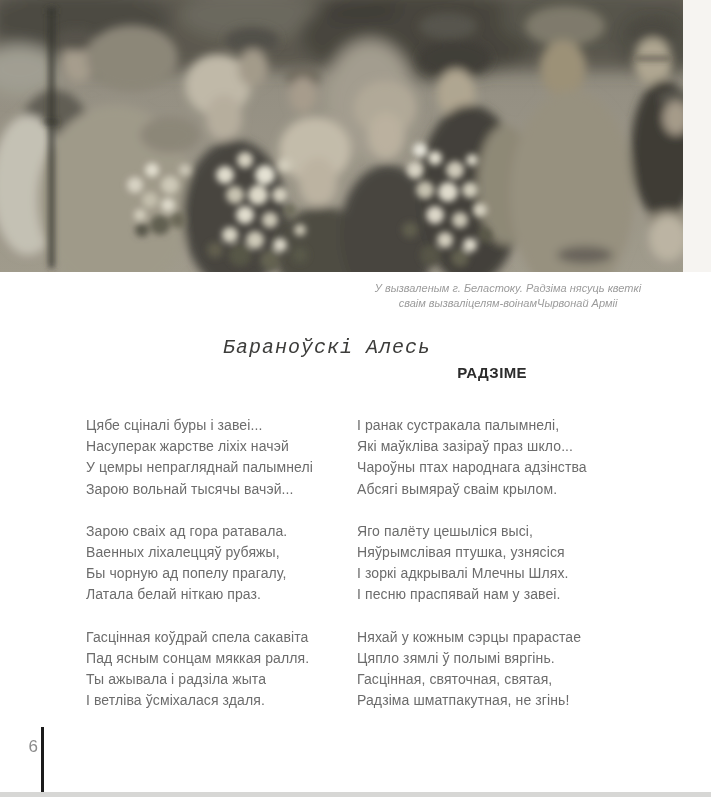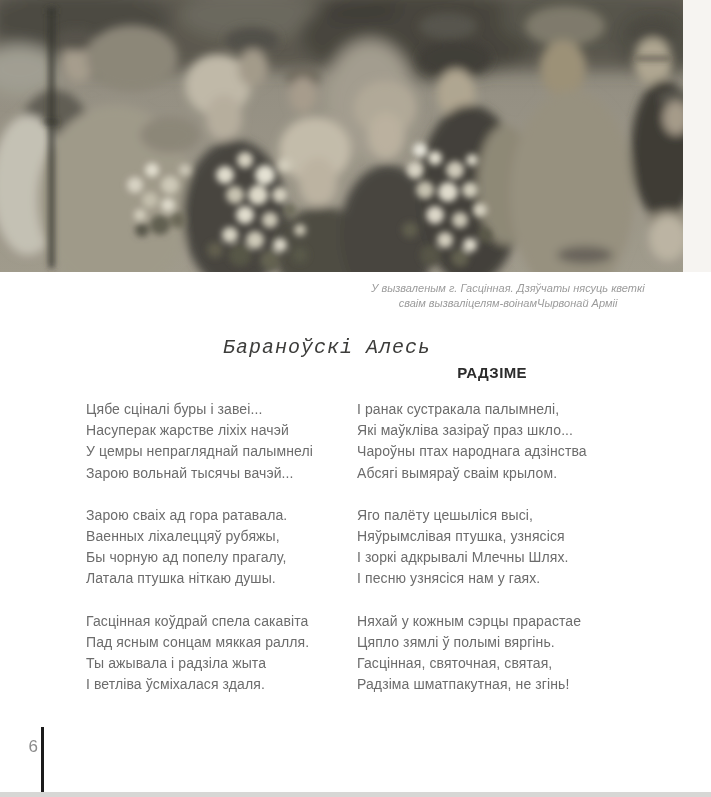--- a/index.html
+++ b/index.html
@@ -32,21 +32,21 @@
     position:absolute; top:364px; left:127px; width:400px;
     text-align:right; font-weight:bold; font-size:15px;
     color:#2c2c2c; letter-spacing:0.4px;
   }
   .poem-col {
     position:absolute; top:399px;
     font-size:14px; line-height:21.2px; color:#6c6c6c; letter-spacing:0.1px;
   }
   .col-left  { left:86px;  width:265px; }
   .col-right { left:357px; width:300px; }
-  .stanza { margin:0 0 21px 0; }
+  .stanza { margin:16px 0 21px 0; }
   .poem-line { white-space:nowrap; }
   .page-number {
     position:absolute; left:20px; top:737px; width:18px; text-align:right;
     font-size:17px; color:#8b8b8b;
   }
   .footer-bar {
     position:absolute; left:41px; top:727px; width:3px; height:65px;
     background:#1b1b1b;
   }
   .bottom-strip {
@@ -181,60 +181,60 @@
         <circle cx="460" cy="258" r="9" fill="#615f4e"></circle>
       <circle cx="485" cy="235" r="7" fill="#585746"></circle>
         <circle cx="410" cy="230" r="8" fill="#5d5b4b"></circle>
     </g>
     <rect width="683" height="272" fill="#8a8578" opacity="0.05"></rect>
   </svg>
 </div>
 <div class="photo-side-strip"></div>
 
 <div class="caption">
-  <div>У вызваленым г. Гасцінная. Дзяўчаты нясуць кветкі</div>
+  <div>У вызваленым г. Беластоку. Радзіма нясуць кветкі</div>
   <div>сваім вызваліцелям-воінамЧырвонай Арміі</div>
 </div>
 
 <div class="author">Бараноўскі Алесь</div>
 <div class="poem-title">РАДЗІМЕ</div>
 
 <div class="poem-col col-left">
   <div class="stanza">
     <div class="poem-line">Цябе сціналі буры і завеі...</div>
     <div class="poem-line">Насуперак жарстве ліхіх начэй</div>
     <div class="poem-line">У цемры непрагляднай палымнелі</div>
     <div class="poem-line">Зарою вольнай тысячы вачэй...</div>
   </div>
   <div class="stanza">
     <div class="poem-line">Зарою сваіх ад гора ратавала.</div>
     <div class="poem-line">Ваенных ліхалеццяў рубяжы,</div>
     <div class="poem-line">Бы чорную ад попелу прагалу,</div>
-    <div class="poem-line">Латала птушка ніткаю душы.</div>
+    <div class="poem-line">Латала белай ніткаю праз.</div>
   </div>
   <div class="stanza">
     <div class="poem-line">Гасцінная коўдрай спела сакавіта</div>
     <div class="poem-line">Пад ясным сонцам мяккая ралля.</div>
     <div class="poem-line">Ты ажывала і радзіла жыта</div>
     <div class="poem-line">І ветліва ўсміхалася здаля.</div>
   </div>
 </div>
 
 <div class="poem-col col-right">
   <div class="stanza">
     <div class="poem-line">І ранак сустракала палымнелі,</div>
     <div class="poem-line">Які маўкліва зазіраў праз шкло...</div>
     <div class="poem-line">Чароўны птах народнага адзінства</div>
     <div class="poem-line">Абсягі вымяраў сваім крылом.</div>
   </div>
   <div class="stanza">
     <div class="poem-line">Яго палёту цешыліся высі,</div>
     <div class="poem-line">Няўрымслівая птушка, узнясіся</div>
     <div class="poem-line">І зоркі адкрывалі Млечны Шлях.</div>
-    <div class="poem-line">І песню узнясіся нам у гаях.</div>
+    <div class="poem-line">І песню праспявай нам у завеі.</div>
   </div>
   <div class="stanza">
     <div class="poem-line">Няхай у кожным сэрцы прарастае</div>
     <div class="poem-line">Цяпло зямлі ў полымі вяргінь.</div>
     <div class="poem-line">Гасцінная, святочная, святая,</div>
     <div class="poem-line">Радзіма шматпакутная, не згінь!</div>
   </div>
 </div>
 
 <div class="page-number">6</div>

